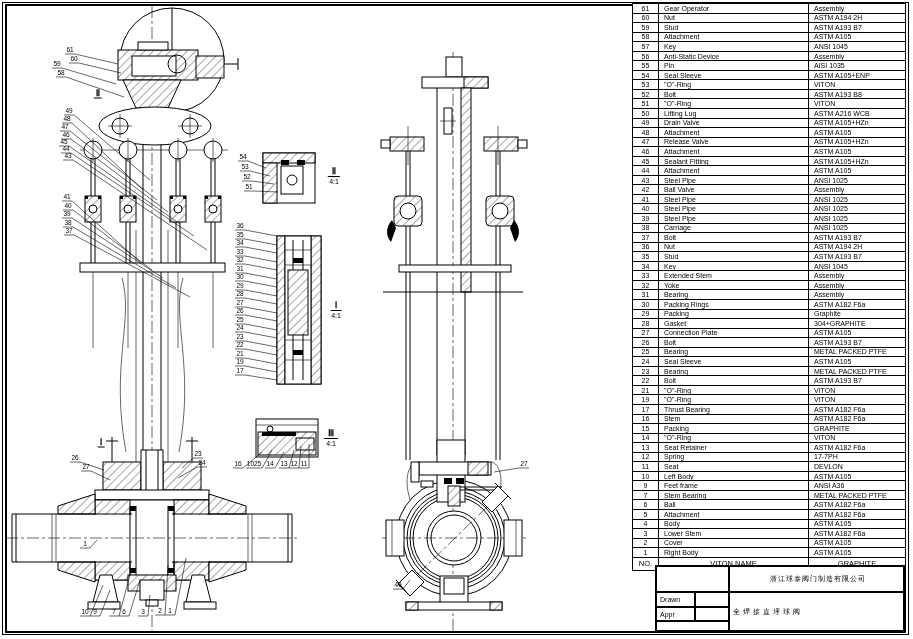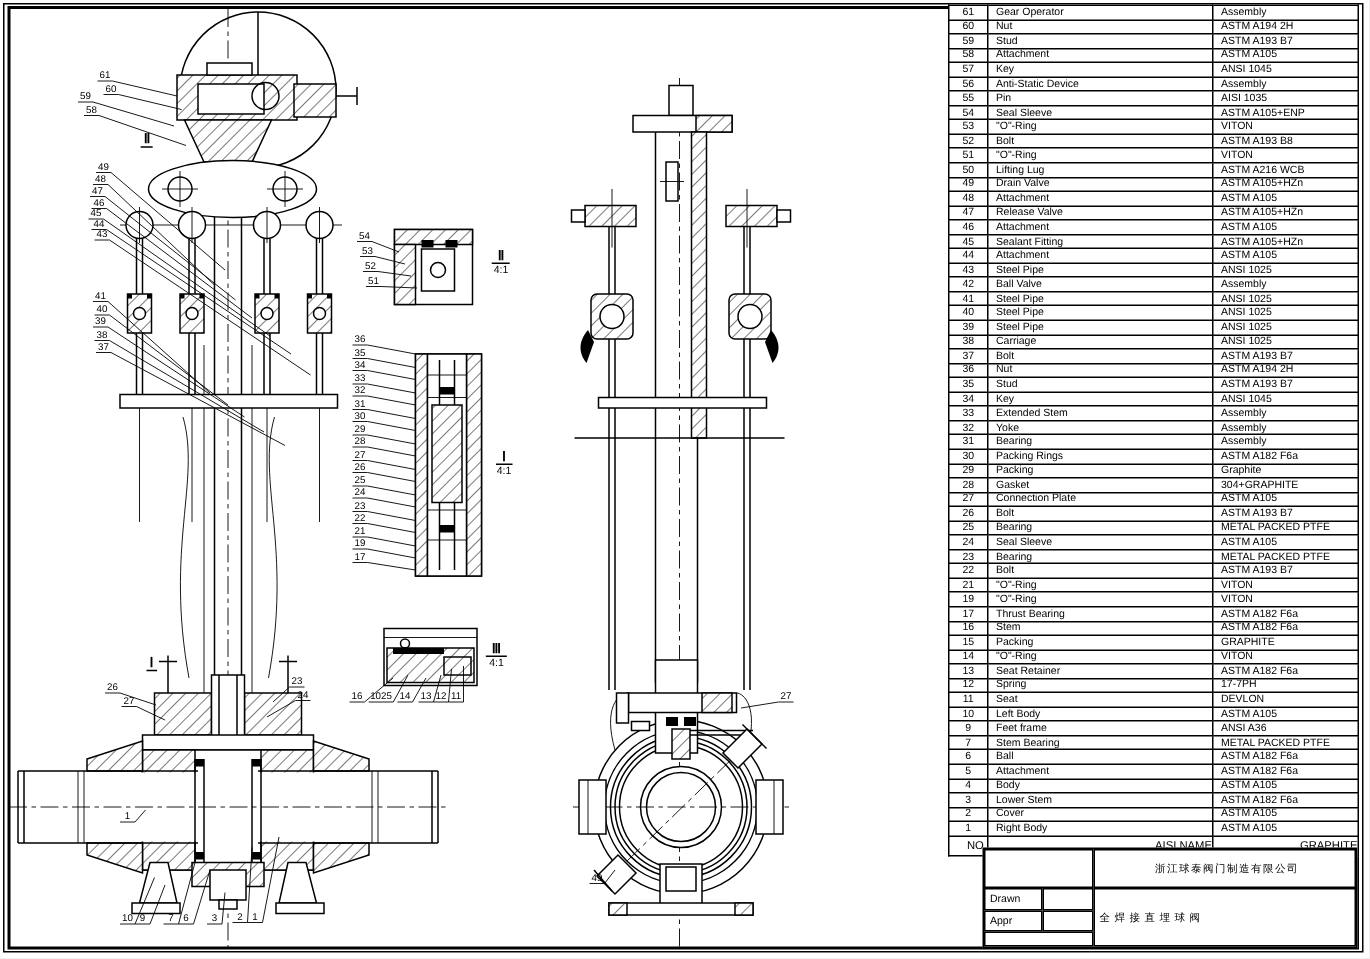--- a/index.html
+++ b/index.html
@@ -12,21 +12,21 @@
   .lnt{stroke:#000;stroke-width:.6;fill:none}
   .cl{stroke:#000;stroke-width:.6;fill:none;stroke-dasharray:12 3 3 3}
   .wh{fill:#fff;stroke:#000;stroke-width:1}
   .hatch{fill:url(#h);stroke:#000;stroke-width:1}
   .blk{fill:#000;stroke:none}
   .btxt{font:6.5px "Liberation Sans",sans-serif;fill:#000}
   table.parts{position:absolute;left:632px;top:3px;width:273px;border-collapse:collapse;table-layout:fixed;background:#fff}
   .parts td,.parts th{border:1px solid #000;font-size:7px;line-height:7px;height:8.55px;
         padding:0 0 0 5px;white-space:nowrap;overflow:hidden;font-weight:normal;text-align:left}
   .parts td:first-child{text-align:center;padding:0}
-  .parts tfoot th{height:12px;text-align:right;padding:0;font-size:7.5px}
+  .parts tfoot th{height:12px;text-align:center;padding:0;font-size:7.5px}
   .tblock{position:absolute;left:655px;top:565px;width:250px;height:67px;box-sizing:border-box;
         border:1px solid #000;display:grid;grid-template-columns:39px 34px 1fr;grid-template-rows:26px 15px 14px 1fr;background:#fff}
   .tblock div{box-sizing:border-box;border:.5px solid #000;font-size:7px;display:flex;align-items:center;padding-left:3px}
   .tb-company{grid-column:3;grid-row:1;justify-content:center;font-size:9px;letter-spacing:1px;padding-left:0}
   .tb-spacer1{grid-column:1 / span 2;grid-row:1}
   .tb-title{grid-column:3;grid-row:2 / span 3;justify-content:flex-start;font-size:10px;letter-spacing:3px;padding-left:16px}
   .tb-spacer2{grid-column:1 / span 2;grid-row:4}
   .vmark{position:absolute;transform:translate(-50%,-50%);font-size:9px;font-weight:bold;
         border-bottom:1.5px solid #000;padding:0 2px;line-height:10px}
   .smark{position:absolute;transform:translate(-50%,0);text-align:center;line-height:9px}
@@ -867,21 +867,21 @@
         </tr>
         <tr>
           <td>1</td>
           <td>Right Body</td>
           <td>ASTM A105</td>
         </tr>
       </tbody>
     <tfoot>
       <tr>
         <th>NO.</th>
-        <th>AISI NAME</th>
+        <th>VITON NAME</th>
         <th>GRAPHITE</th>
       </tr>
     </tfoot>
   </table>
 
   <div class="tblock">
     <div class="tb-spacer1"></div>
     <div class="tb-company">浙江球泰阀门制造有限公司</div>
     <div style="grid-column:1;grid-row:2">Drawn</div>
     <div style="grid-column:2;grid-row:2"></div>

